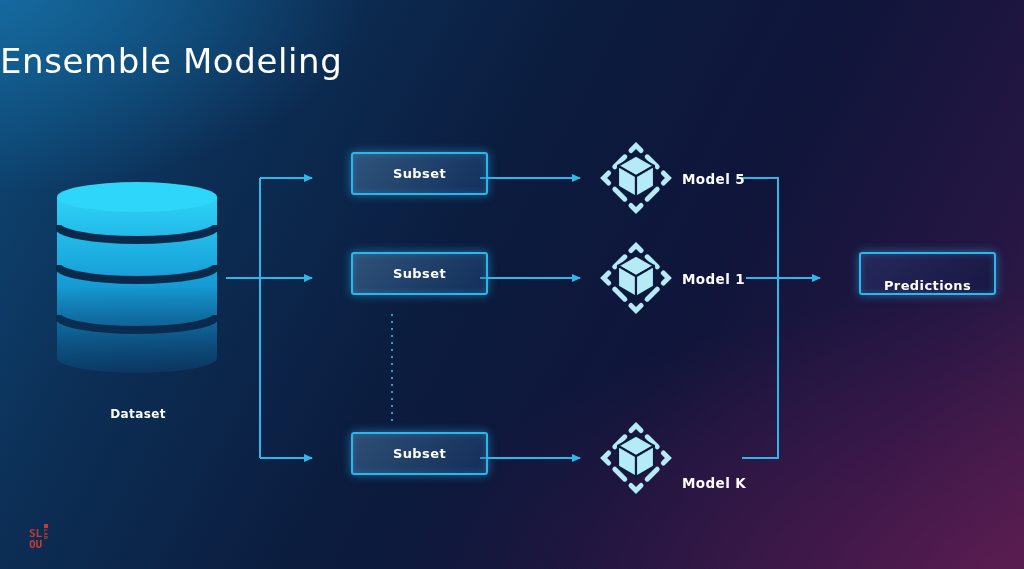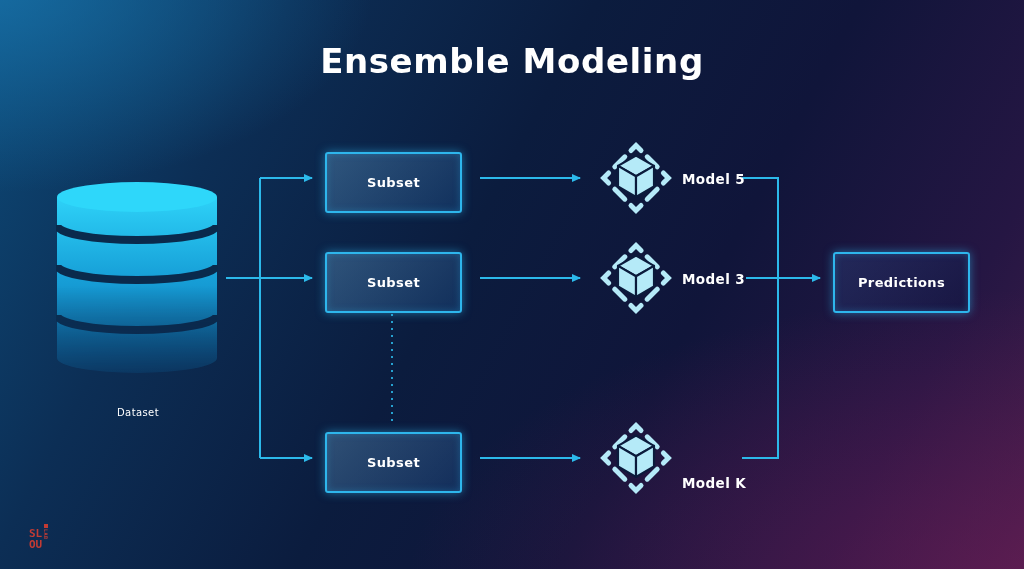--- a/index.html
+++ b/index.html
@@ -5,37 +5,38 @@
   html,body{margin:0;padding:0;background:#000;}
   .stage{
     position:relative;width:1024px;height:569px;overflow:hidden;
     font-family:"DejaVu Sans","Liberation Sans",sans-serif;
     background:
       radial-gradient(115% 95% at 103% 103%, rgba(118,28,88,0.55) 0%, rgba(118,28,88,0) 55%),
       radial-gradient(62% 58% at -2% -2%, rgba(24,116,172,0.80) 0%, rgba(24,116,172,0) 62%),
       linear-gradient(118deg,#0d4a78 0%,#0c2e55 22%,#0b1c3e 45%,#10153a 65%,#251643 85%,#3f1d49 100%);
   }
   .title{
-    position:absolute;top:44px;left:0;width:100%;text-align:center;
-    color:#fff;font-size:34px;font-weight:700;letter-spacing:0.6px;line-height:1;
+    position:absolute;top:44px;left:0;width:100%;
+    color:#fff;font-size:34px;font-weight:400;letter-spacing:0.6px;line-height:1;
   }
   .node-box{
-    position:absolute;width:137px;height:61px;box-sizing:border-box;
+    position:absolute;width:137px;height:43px;box-sizing:border-box;
     border:2px solid #2eb6ec;border-radius:3px;
     display:flex;align-items:center;justify-content:center;
     color:#fff;font-size:13px;font-weight:700;letter-spacing:0.4px;
     box-shadow:0 0 10px rgba(43,180,235,0.55), inset 0 0 7px rgba(43,180,235,0.30);
+    margin-left:26px;
   }
   .subset-box{background:linear-gradient(135deg,rgba(130,195,240,0.30),rgba(28,80,140,0.38));}
-  .pred-box{background:linear-gradient(135deg,rgba(70,110,190,0.22),rgba(12,22,66,0.55));}
+  .pred-box{background:linear-gradient(135deg,rgba(70,110,190,0.22),rgba(12,22,66,0.55));align-items:flex-end;}
   .connectors{position:absolute;left:0;top:0;}
   .dataset-svg{position:absolute;left:56px;top:180px;}
   .dataset-label{
     position:absolute;left:57px;top:407px;width:162px;text-align:center;
-    color:#fff;font-size:10px;font-weight:400;letter-spacing:0.4px;
+    color:#fff;font-size:12px;font-weight:700;letter-spacing:0.4px;
   }
   .model-icon{position:absolute;width:72px;height:72px;left:600px;}
   .model-label{
     position:absolute;left:682px;width:90px;color:#fff;
     font-size:13.5px;font-weight:700;letter-spacing:0.4px;
   }
   .m1{top:142px}.m2{top:242px}.m3{top:422px}
   .ml1{top:171px}.ml2{top:271px}.ml3{top:475px}
   .logo{position:absolute;left:29px;top:524px;display:flex;align-items:flex-end;gap:23px;}
   .logo-icon{
@@ -132,21 +133,21 @@
   <svg class="model-icon m3" viewBox="-40 -40 80 80" aria-hidden="true">
     <path d="M0,-36 L36,0 L0,36 L-36,0 Z" pathLength="8" fill="none" stroke="#B5EAF8" stroke-width="5.5" stroke-dasharray="0.62 0.38" stroke-dashoffset="0.31" stroke-linecap="round"></path>
     <g fill="#B5EAF8" stroke="#0B1B3C" stroke-width="2.4" stroke-linejoin="round">
       <polygon points="0,-25 20,-13.5 0,-2 -20,-13.5"></polygon>
       <polygon points="-20,-13.5 0,-2 0,21 -20,9.5"></polygon>
       <polygon points="20,-13.5 0,-2 0,21 20,9.5"></polygon>
     </g>
   </svg>
 
   <div class="model-label ml1">Model 5</div>
-  <div class="model-label ml2">Model 3</div>
+  <div class="model-label ml2">Model 1</div>
   <div class="model-label ml3">Model K</div>
 
   <div class="node-box pred-box" style="left:833px;top:252px;">
     <span>Predictions</span>
   </div>
 
   <div class="logo">
     <div class="logo-icon">
       <div class="glyphs">
         <span>SL</span>

